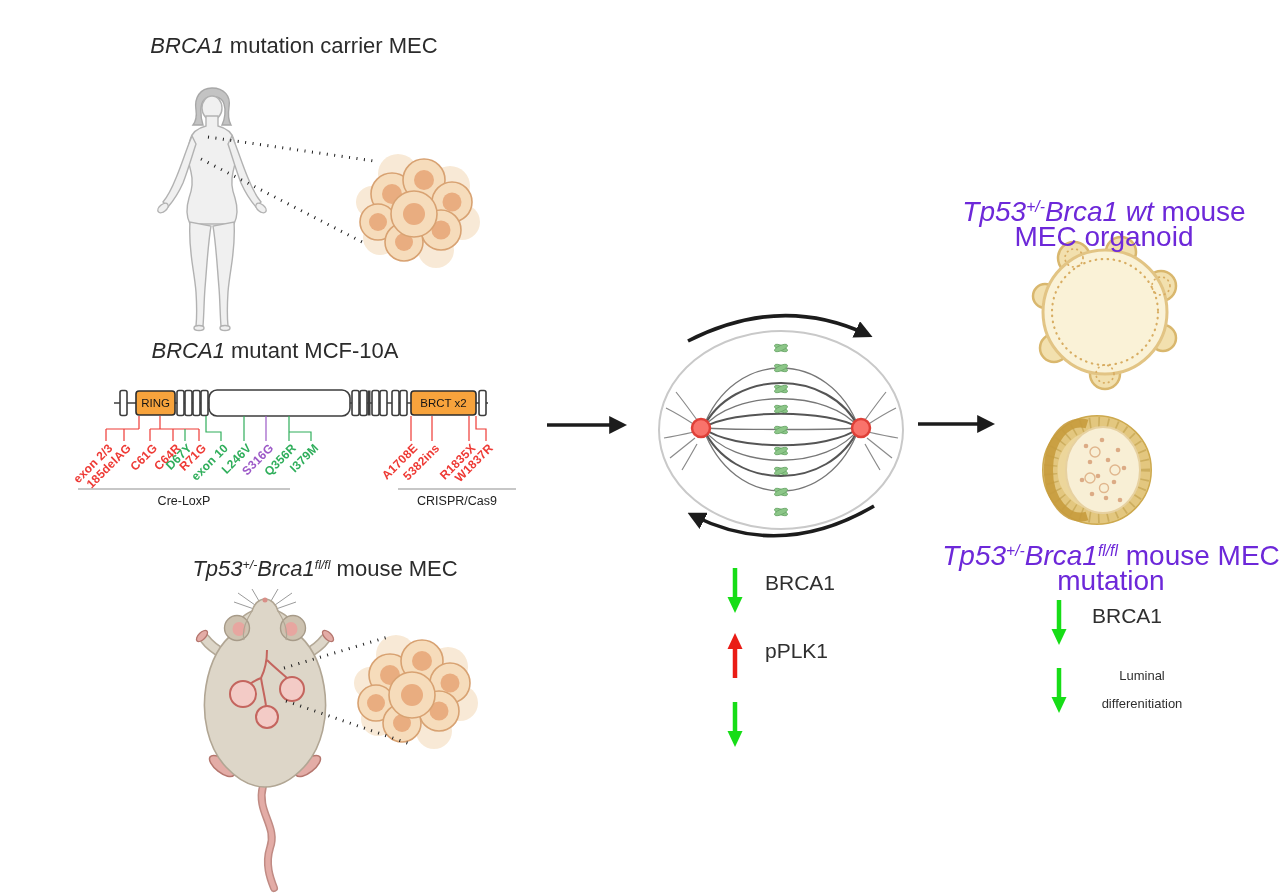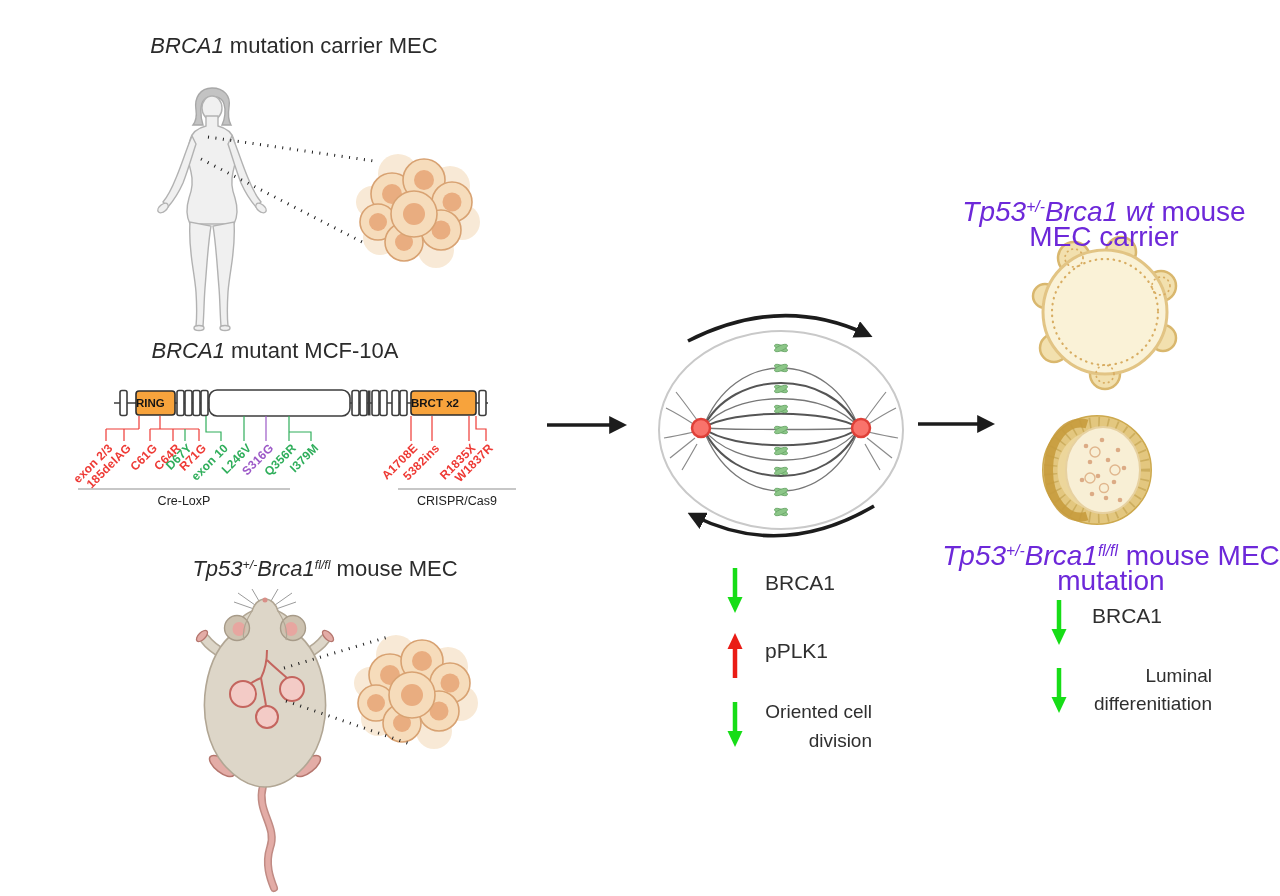--- a/index.html
+++ b/index.html
@@ -2,27 +2,27 @@
 <html><head>
 <meta charset="utf-8">
 <style>
   html,body{margin:0;padding:0;background:#fff}
   .canvas{position:relative;width:1280px;height:896px;background:#ffffff;overflow:hidden;
           font-family:"Liberation Sans",sans-serif;color:#2d2d2d}
   .abs{position:absolute}
   .ttl{font-size:22px;white-space:nowrap;transform:translateX(-50%);color:#2b2b2b}
   .sup{font-size:0.56em;vertical-align:0.55em}
   .fx-label{font-size:21px;white-space:nowrap;color:#2f2f2f}
-  .fx-multiline{font-size:19px;text-align:right;line-height:29px;color:#2f2f2f}
+  .fx-multiline{font-size:13px;text-align:center;line-height:29px;color:#2f2f2f}
   .two-line{font-size:28px;text-align:center;line-height:25px;transform:translateX(-50%);white-space:nowrap;color:#6d28d9}
   .mut{position:absolute;width:0;height:0}
   .mut>span{position:absolute;right:0;top:0;white-space:nowrap;font-size:12px;font-weight:700;
             transform:rotate(-45deg);transform-origin:100% 0;letter-spacing:0.2px}
   .c-red{color:#ee3a35}.c-green{color:#2fae5b}.c-purple{color:#9c59c7}
-  .domain-label{position:absolute;font-size:11.5px;font-weight:700;color:#151515;line-height:24px}
+  .domain-label{position:absolute;font-size:11.5px;font-weight:400;text-align:center;color:#151515;line-height:24px}
   .method-label{position:absolute;font-size:12.5px;font-weight:400;transform:translateX(-50%);white-space:nowrap;color:#222}
   svg{display:block}
 </style>
 </head>
 <body>
 
 <div class="canvas">
 
   <svg class="abs" style="left:0;top:0" width="1280" height="896" viewBox="0 0 1280 896">
     <defs>
@@ -331,28 +331,24 @@
       </svg>
   </div>
   <div class="abs fx-label" style="left:765px;top:639px">pPLK1</div>
 
   <div class="abs" style="left:726px;top:700px">
     <svg width="18" height="50" viewBox="0 0 18 50">
         <path d="M9,2 V33" stroke="#17dd17" stroke-width="4.5"></path>
         <path d="M1.5,31 L9,47 L16.5,31 Z" fill="#17dd17"></path>
       </svg>
   </div>
-  <div class="abs fx-multiline" style="left:752px;top:697px;width:120px">
-    <div>Oriented cell</div>
-    <div>division</div>
-  </div>
 
   <div class="abs two-line" style="left:1104px;top:194px">
     <div><i>Tp53</i><sup class="sup"><i>+/-</i></sup><i>Brca1 wt</i><span> mouse</span></div>
-    <div>MEC carrier</div>
+    <div>MEC organoid</div>
   </div>
 
   <div class="abs two-line" style="left:1111px;top:538px">
     <div><i>Tp53</i><sup class="sup"><i>+/-</i></sup><i>Brca1</i><sup class="sup"><i>fl/fl</i></sup><span> mouse MEC</span></div>
     <div>mutation</div>
   </div>
 
   <div class="abs" style="left:1050px;top:598px">
     <svg width="18" height="50" viewBox="0 0 18 50">
         <path d="M9,2 V33" stroke="#17dd17" stroke-width="4.5"></path>

